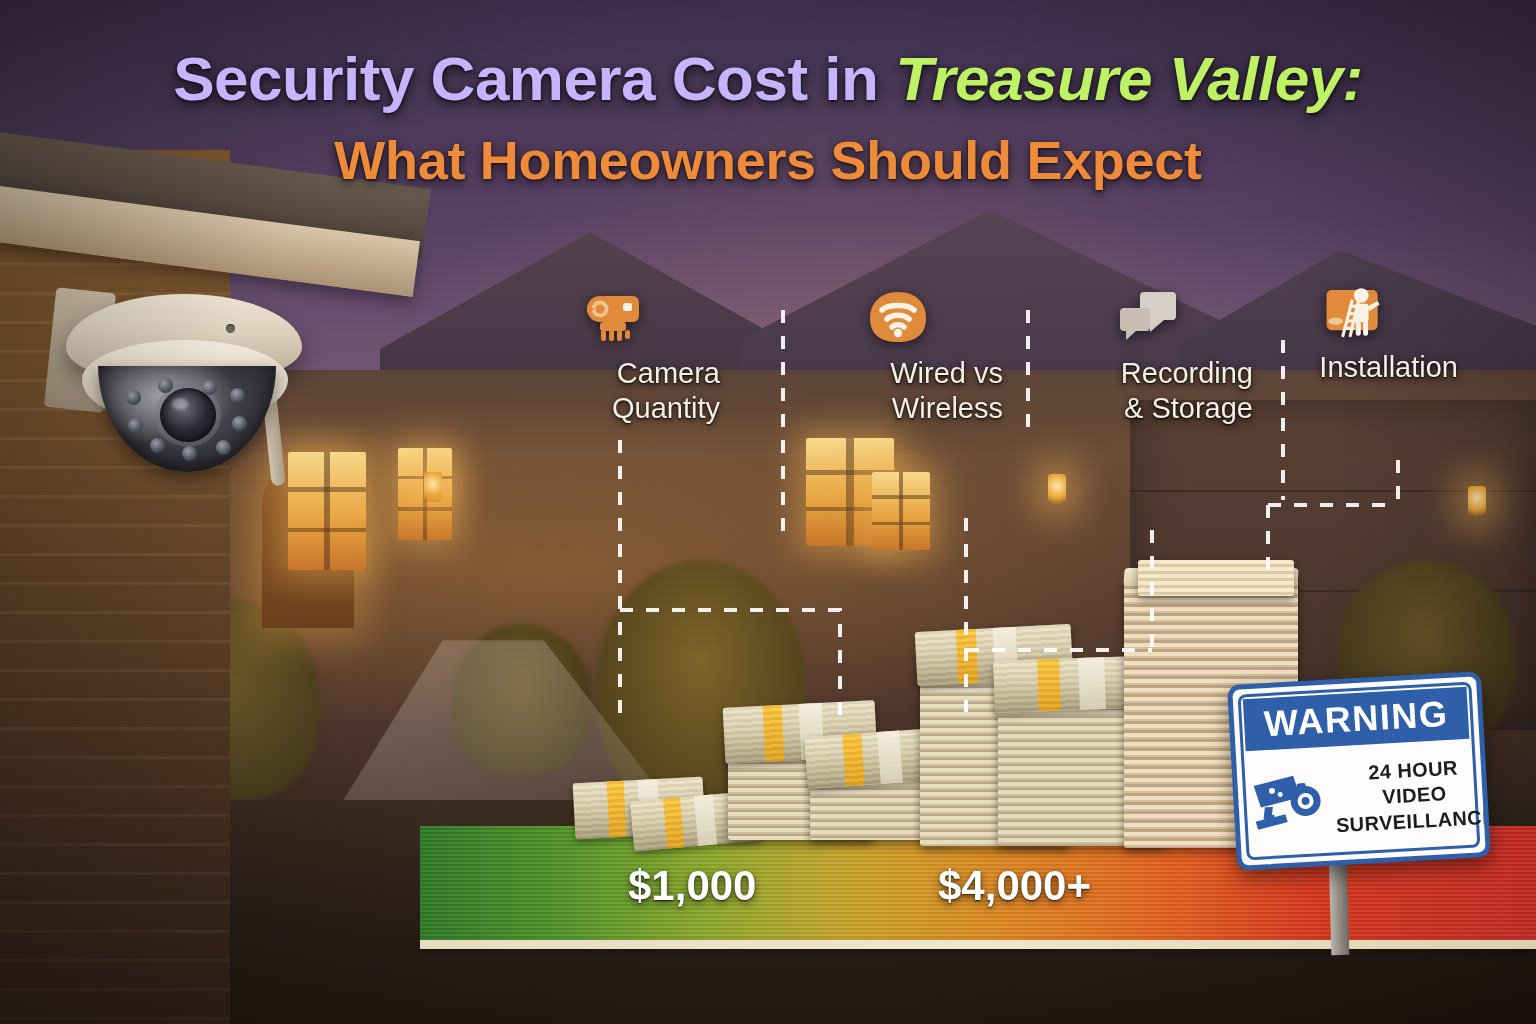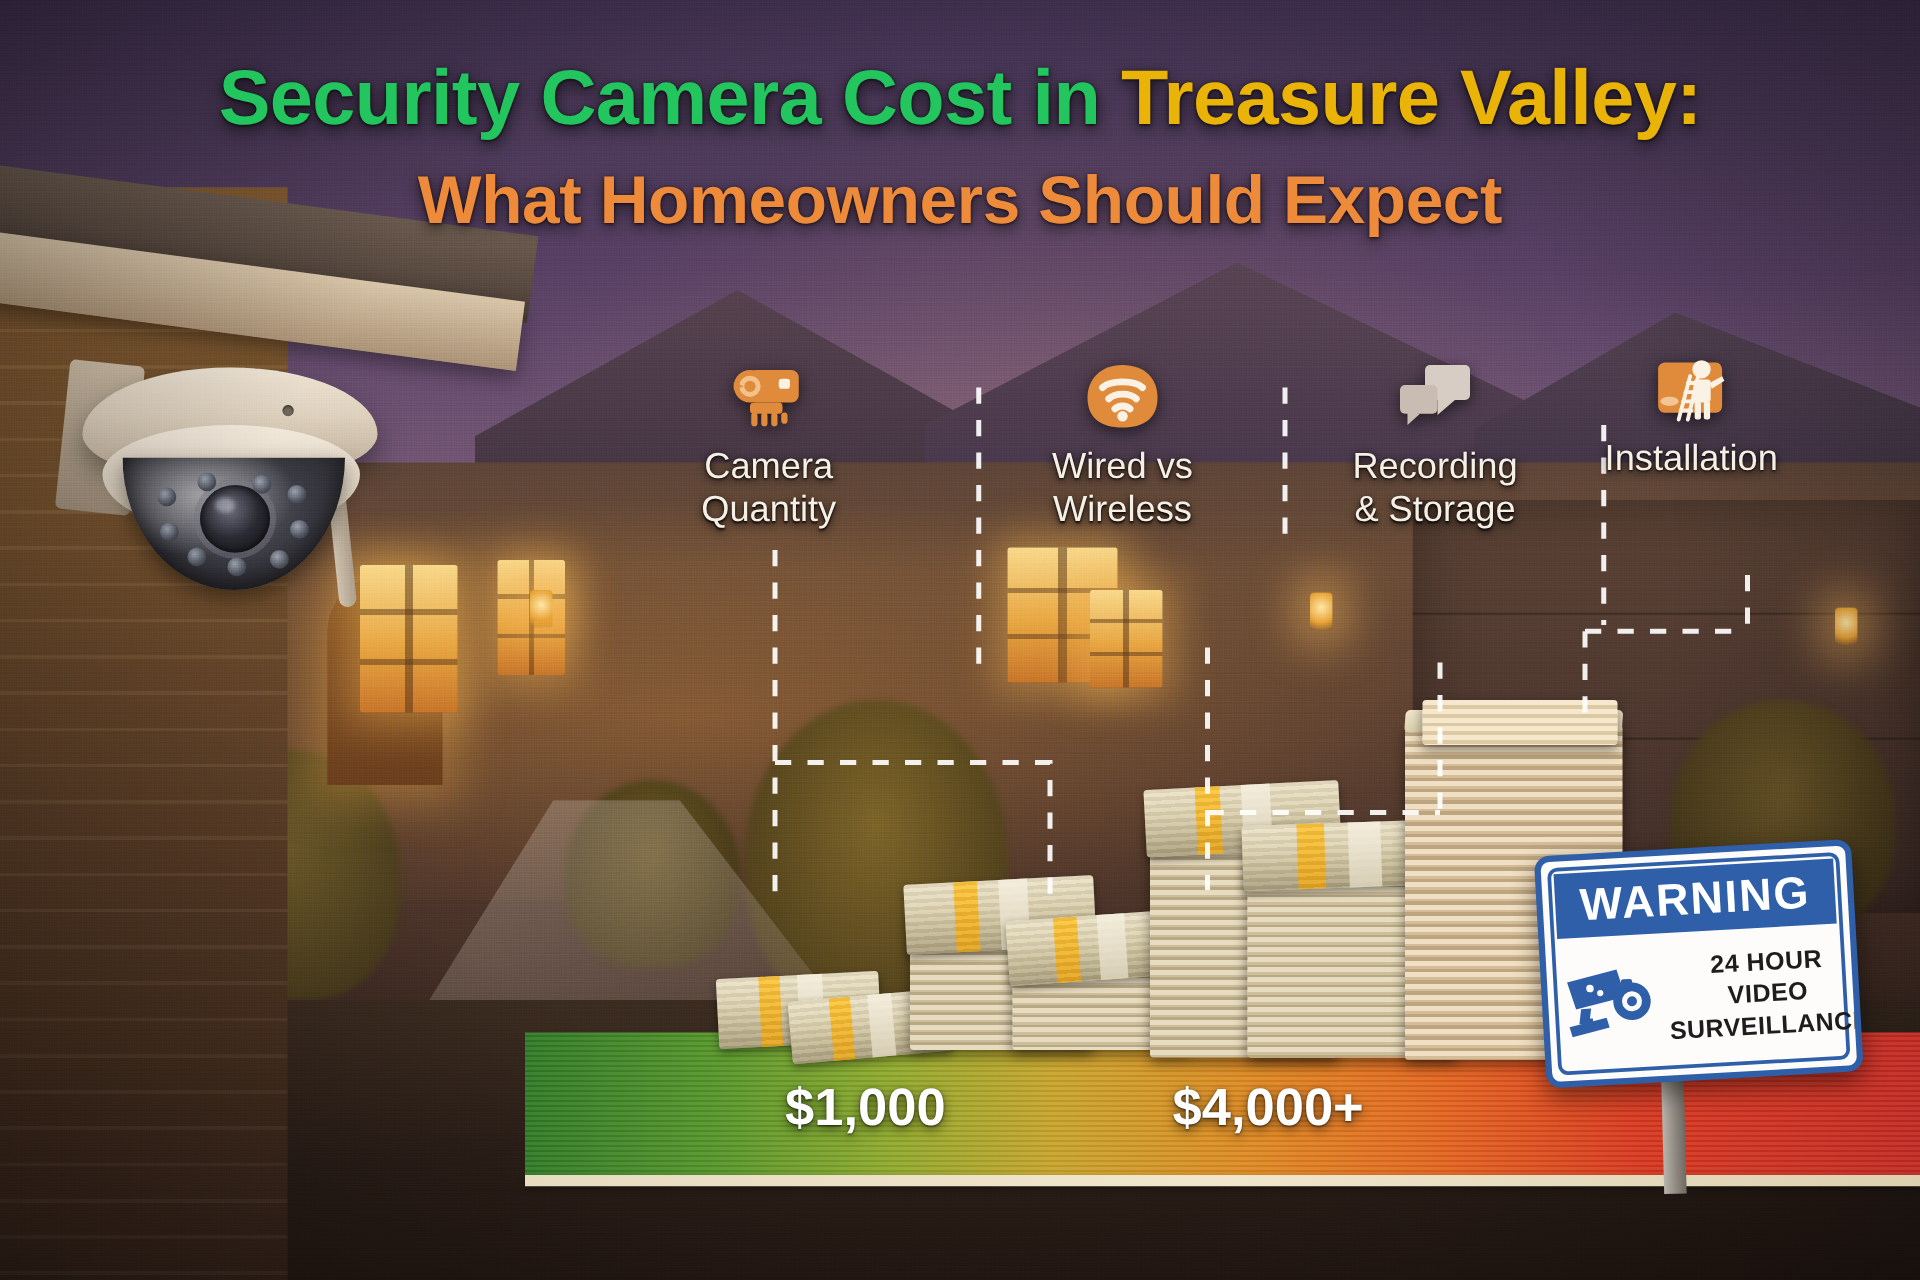--- a/index.html
+++ b/index.html
@@ -249,35 +249,35 @@
   
   .title-block {
     position:absolute; left:0; top:46px; width:100%;
     text-align:center; z-index:40;
   }
   .title-line1 {
     font-size:62px; font-weight:bold; letter-spacing:-.5px;
     line-height:1.05;
     text-shadow:0 4px 12px rgba(0,0,0,.65), 0 1px 3px rgba(0,0,0,.8);
   }
-  .title-line1 .t-white { color:#22c55e; }
-  .title-line1 .t-orange { color:#eab308; }
+  .title-line1 .t-white { color:#c4b5fd; }
+  .title-line1 .t-orange { color:#bef264;font-style:italic; }
   .title-line2 {
     margin-top:18px;
     font-size:54px; font-weight:bold; color:#ee8b3a;
     letter-spacing:-.3px;
     text-shadow:0 4px 12px rgba(0,0,0,.6), 0 1px 3px rgba(0,0,0,.75);
   }
 
   
   .features { position:absolute; inset:0; z-index:35; }
   .feature {
     position:absolute;
     width:210px;
-    text-align:center;
+    text-align:right;
   }
   .feature-icon {
     width:64px; height:58px; margin:0 auto 10px;
     display:flex; align-items:center; justify-content:center;
     filter:drop-shadow(0 3px 6px rgba(0,0,0,.55));
   }
   .feature-label {
     font-size:29px; font-weight:normal; color:#f6efe6;
     line-height:1.22;
     text-shadow:0 2px 7px rgba(0,0,0,.8), 0 1px 2px rgba(0,0,0,.9);

